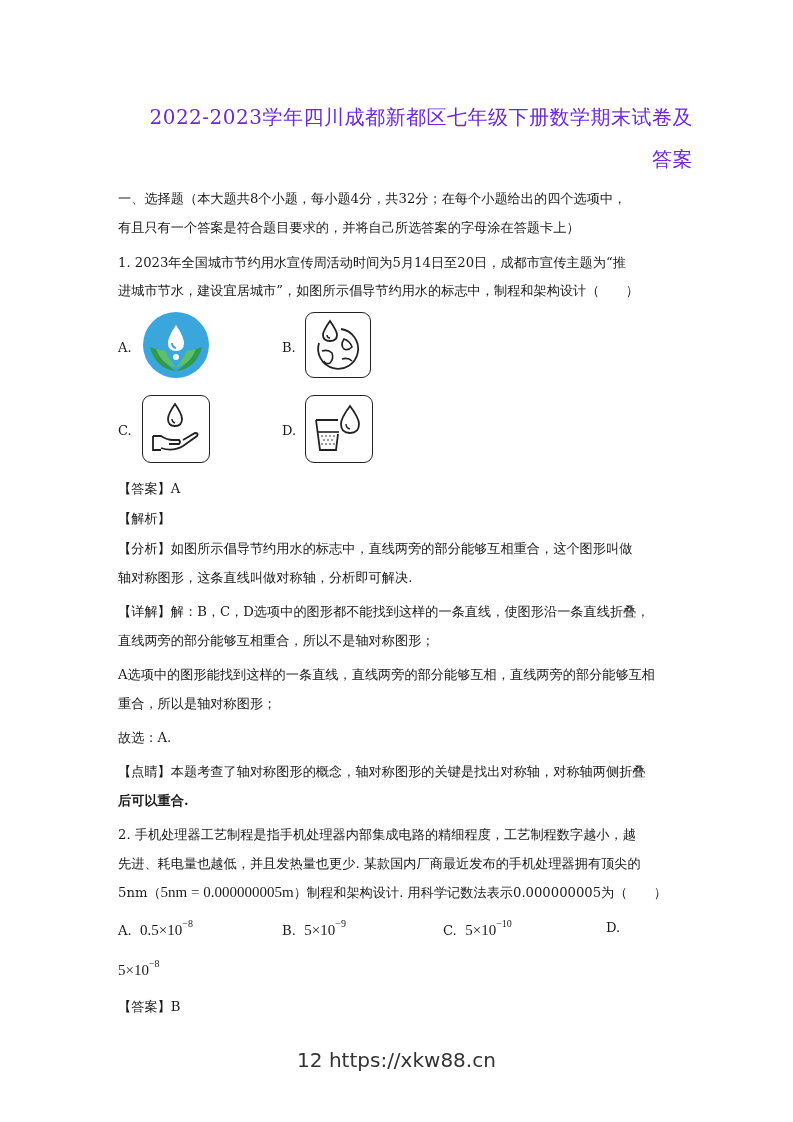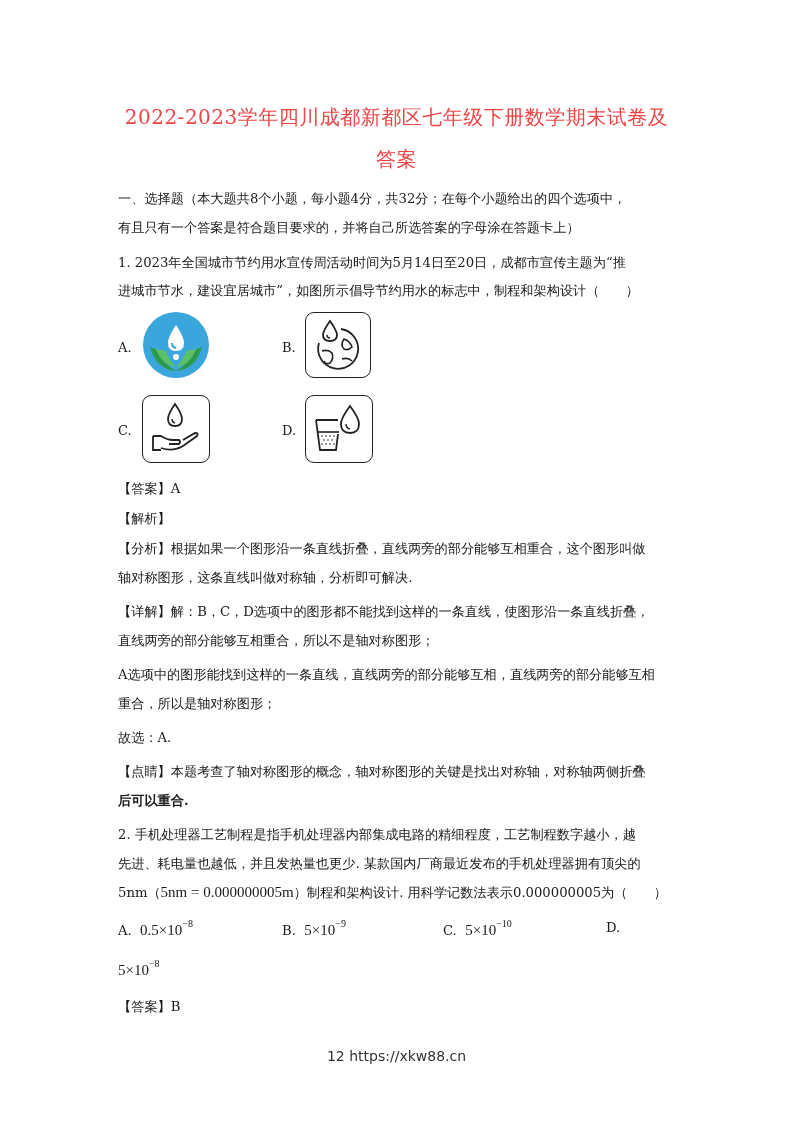--- a/index.html
+++ b/index.html
@@ -1,30 +1,30 @@
 <!DOCTYPE html>
 <html><head>
 <meta charset="utf-8">
 <style>
   html, body { margin: 0; padding: 0; background: #ffffff; }
   body { width: 793px; height: 1122px; position: relative; overflow: hidden;
          font-family: "DejaVu Serif", "Liberation Serif", serif; color: #1a1a1a; }
   .page { position: absolute; left: 0; top: 0; width: 793px; height: 1122px; }
-  .title { position: absolute; left: 100px; width: 593px; text-align: center;
-           font-size: 20px; letter-spacing: 0.5px; color: #ef4444; }
+  .title { position: absolute; left: 100px; width: 593px; text-align: right;
+           font-size: 20px; letter-spacing: 0.5px; color: #6d28d9; }
   .t1 { top: 104px; }
   .t2 { top: 146px; }
   .line { position: absolute; left: 118px; font-size: 13.2px; white-space: nowrap; color: #1a1a1a; }
   .opt-label { position: absolute; font-size: 13px; }
   .img-box { position: absolute; width: 66px; height: 66px; border: 1.6px solid #222;
              border-radius: 9px; box-sizing: border-box; background: #fff; }
   .math { font-family: "Liberation Serif", "DejaVu Serif", serif; font-size: 15px; }
   .math sup { font-size: 10px; position: relative; top: -2px; }
   .footer { position: absolute; top: 1048px; left: 0; width: 793px; text-align: center;
-            font-family: "DejaVu Sans", "Liberation Sans", sans-serif; font-size: 14px; color: #333; }
+            font-family: "DejaVu Sans", "Liberation Sans", sans-serif; font-size: 20px; color: #333; }
 </style>
 </head>
 <body>
 
 <div class="page">
 
   <div class="title t1">2022-2023学年四川成都新都区七年级下册数学期末试卷及</div>
   <div class="title t2">答案</div>
 
   <div class="line" style="top:190px;">一、选择题（本大题共8个小题，每小题4分，共32分；在每个小题给出的四个选项中，</div>
@@ -88,21 +88,21 @@
         <circle cx="16" cy="48" r="0.8"></circle>
           <circle cx="20" cy="48" r="0.8"></circle>
           <circle cx="24" cy="48" r="0.8"></circle>
           <circle cx="28" cy="48" r="0.8"></circle>
       </g>
     </svg>
   </div>
 
   <div class="line" style="top:480px;">【答案】A</div>
   <div class="line" style="top:510px;">【解析】</div>
-  <div class="line" style="top:540px;">【分析】根据如果一个图形沿一条直线折叠，直线两旁的部分能够互相重合，这个图形叫做</div>
+  <div class="line" style="top:540px;">【分析】如图所示倡导节约用水的标志中，直线两旁的部分能够互相重合，这个图形叫做</div>
   <div class="line" style="top:569px;">轴对称图形，这条直线叫做对称轴，分析即可解决.</div>
   <div class="line" style="top:603px;text-align:center;">【详解】解：B，C，D选项中的图形都不能找到这样的一条直线，使图形沿一条直线折叠，</div>
   <div class="line" style="top:632px;">直线两旁的部分能够互相重合，所以不是轴对称图形；</div>
   <div class="line" style="top:666px;">A选项中的图形能找到这样的一条直线，直线两旁的部分能够互相，直线两旁的部分能够互相</div>
   <div class="line" style="top:695px;">重合，所以是轴对称图形；</div>
   <div class="line" style="top:729px;">故选：A.</div>
   <div class="line" style="top:763px;">【点睛】本题考查了轴对称图形的概念，轴对称图形的关键是找出对称轴，对称轴两侧折叠</div>
   <div class="line" style="top:792px;font-weight:bold;">后可以重合.</div>
 
   <div class="line" style="top:826px;">2. 手机处理器工艺制程是指手机处理器内部集成电路的精细程度，工艺制程数字越小，越</div>

